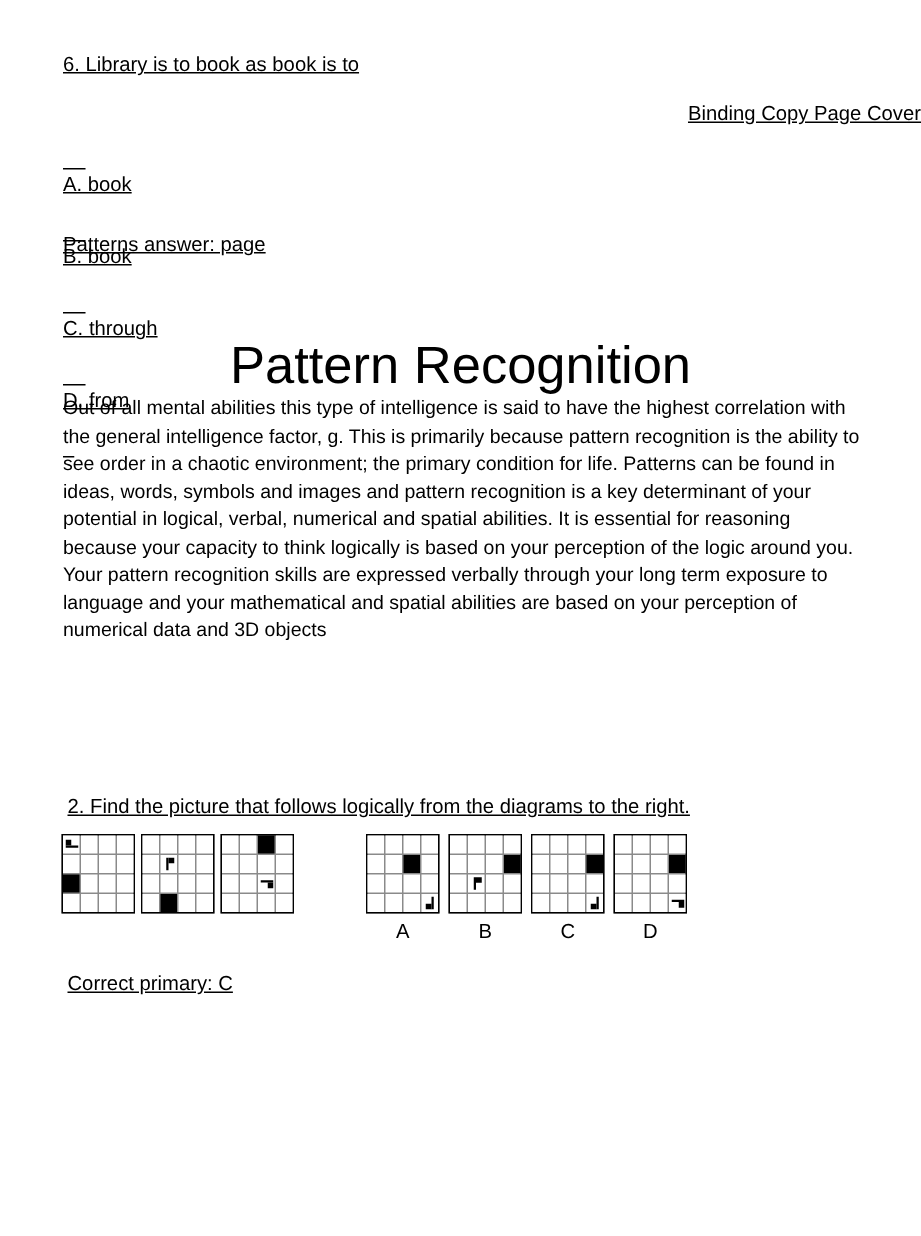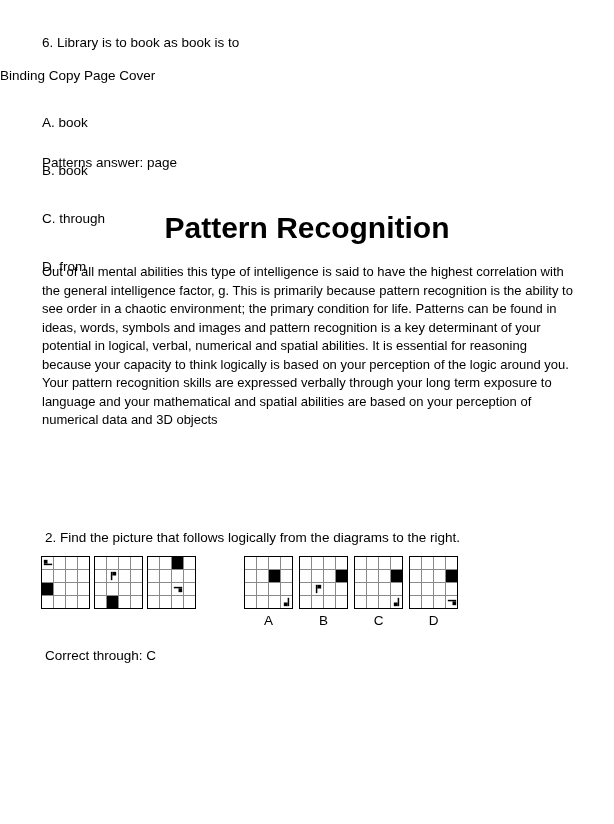--- a/index.html
+++ b/index.html
@@ -2,29 +2,29 @@
 <html style="--ink: #000000; --paper: #ffffff; --gridline: #8a8a8a;"><head>
 <meta charset="utf-8">
 <style>
   :root{ --ink:#000000; --paper:#ffffff; --gridline:#8a8a8a; }
   *{ margin:0; padding:0; box-sizing:border-box; }
   html,body{ background:#fff; }
   .page{
     position:relative; width:614px; height:824px; background:var(--paper);
     font-family:"Liberation Sans", sans-serif; color:var(--ink); overflow:hidden;
   }
-  .t{ font-size:13.5px; line-height:16px; white-space:pre; }
+  .t{ font-size:13.5px; line-height:16px; white-space:pre;text-decoration:underline; }
   .q6-prompt{ position:absolute; left:42px; top:35px; }
-  .word-bank{ position:absolute; left:0; right:0; top:68px; text-align:left; }
+  .word-bank{ position:absolute; left:0; right:0; top:68px; text-align:right; }
   .q6-options{ position:absolute; left:42px; top:83px; }
   .q6-options div{ height:16px; }
   .q6-answer{ position:absolute; left:42px; top:155px; }
   .section-title{
-    position:absolute; left:0; right:0; top:211px; text-align:center;
-    font-size:30px; font-weight:bold; line-height:34px; letter-spacing:0px;
+    position:absolute; left:0; right:0; top:227px; text-align:center;
+    font-size:35px; font-weight:normal; line-height:34px; letter-spacing:0px;
   }
   .section-intro{
     position:absolute; left:42px; top:263px; width:534px;
     font-size:13px; line-height:18.5px; white-space:normal;
   }
   .q1-prompt{ position:absolute; left:45px; top:530px; }
   .grids-row{ position:absolute; left:41px; top:556px; display:flex; align-items:flex-start; }
   .seq-grids{ display:flex; gap:4px; }
   .opt-grids{ display:flex; gap:6px; margin-left:48px; }
   .opt-col{ display:flex; flex-direction:column; align-items:center; }
@@ -238,15 +238,15 @@
                 <rect x="3.4" y="1" width="1.8" height="10"></rect>
                 <rect x="5.2" y="1" width="4.6" height="4.4"></rect>
               </svg>
             </div>
           </div>
           <div class="opt-label">D</div>
         </div>
       </div>
   </div>
 
-  <div class="t q1-answer">Correct through: C</div>
+  <div class="t q1-answer">Correct primary: C</div>
 
 </div>
 
 </body></html>

